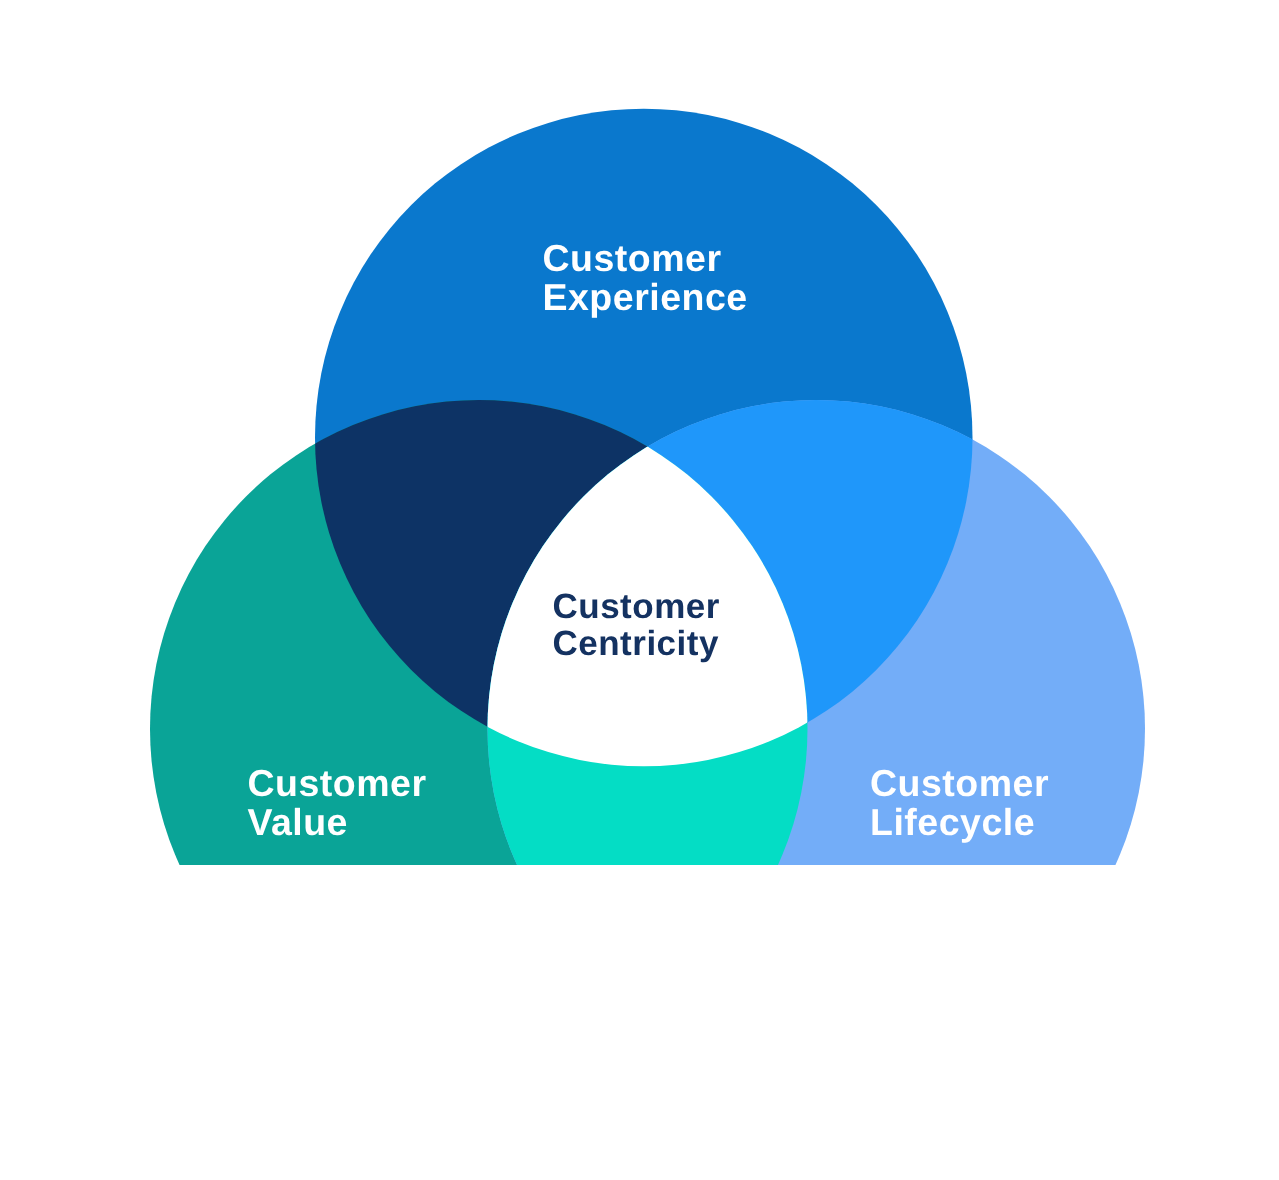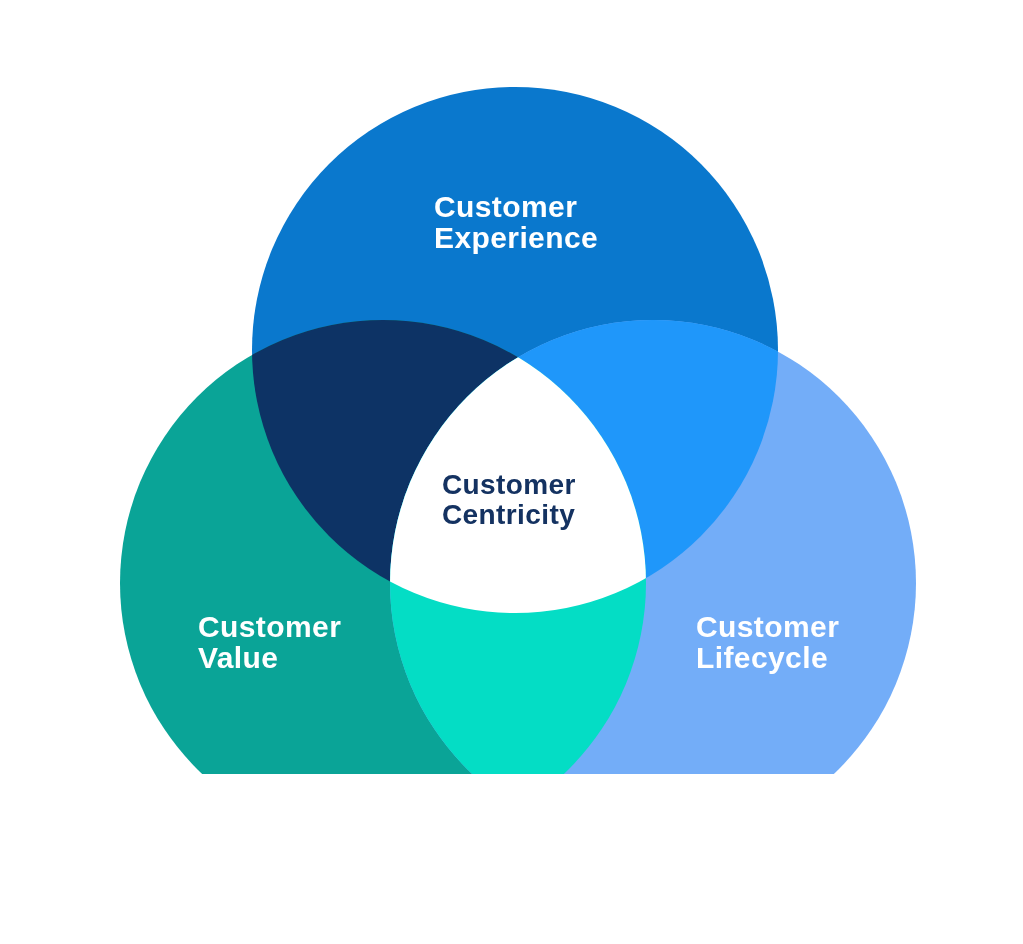--- a/index.html
+++ b/index.html
@@ -3,21 +3,21 @@
 <meta charset="utf-8">
 <style>
   html, body {
     margin: 0;
     padding: 0;
     background: #ffffff;
   }
   .stage {
     position: relative;
     width: 1023px;
-    height: 774px;
+    height: 692px;
     background: #ffffff;
     overflow: hidden;
   }
   svg {
     display: block;
     width: 1023px;
     height: 944px;
   }
   svg text {
     font-family: "Liberation Sans", sans-serif;

